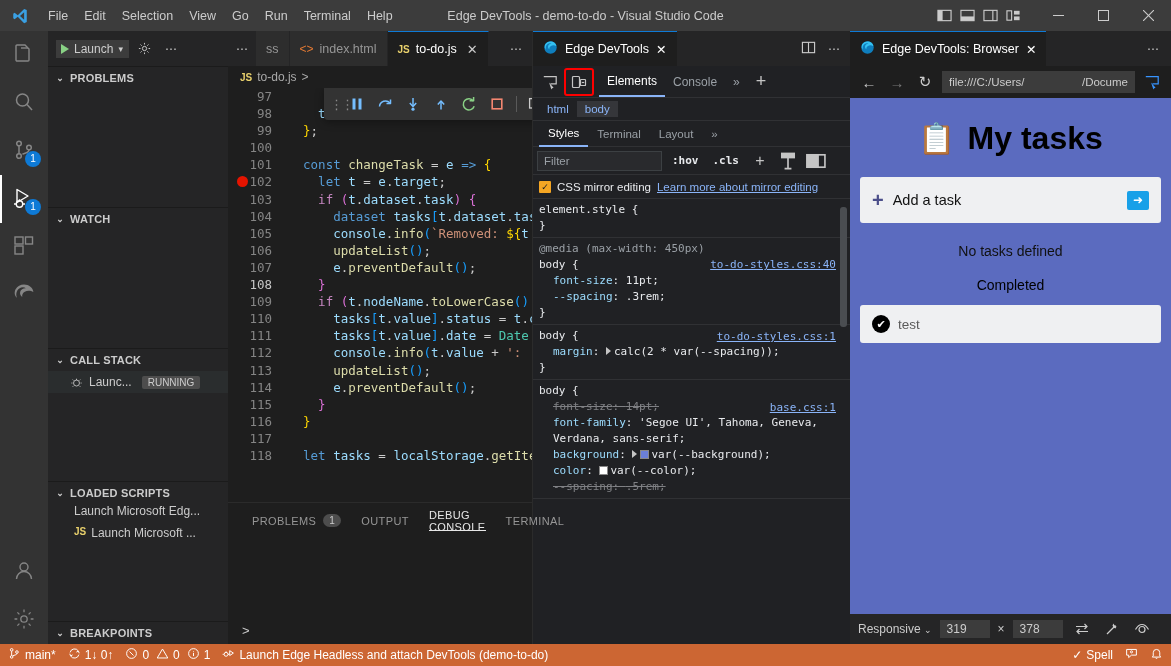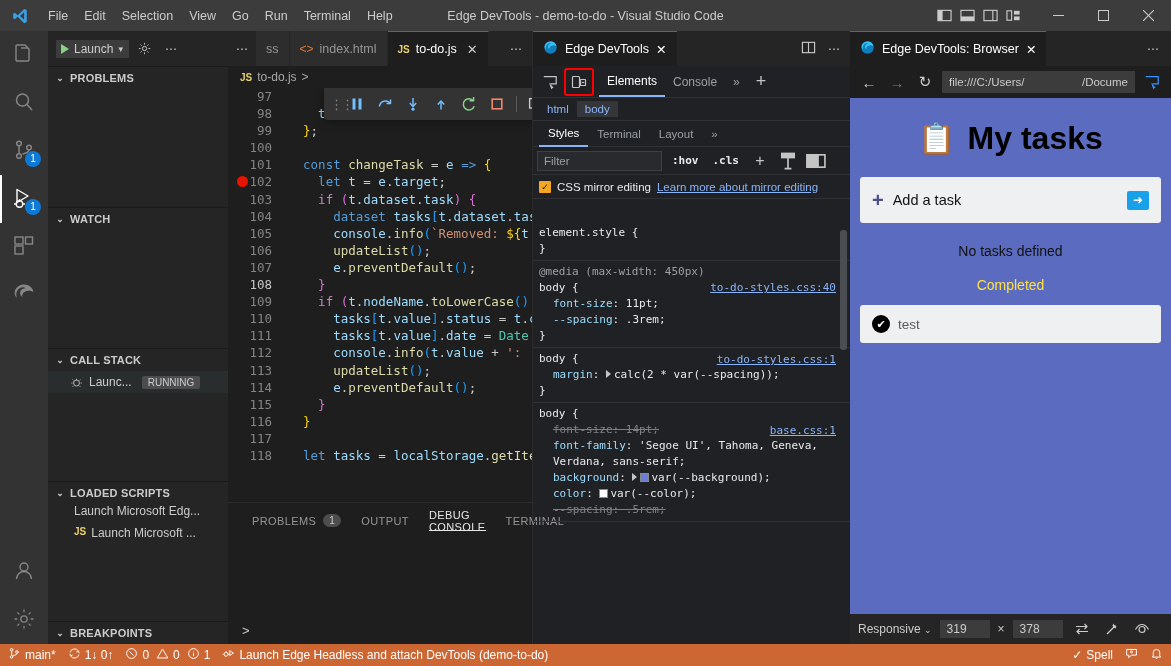--- a/index.html
+++ b/index.html
@@ -153,21 +153,21 @@
   .dt-sub { height:27px; display:flex; align-items:center; gap:0; border-top:1px solid #303134; border-bottom:1px solid #303134; padding-left:6px; }
   .dsub { font-size:11.5px; color:#9aa0a6; padding:0 9px; height:26px; display:flex; align-items:center; }
   .dsub.active { color:#fff; border-bottom:2px solid #8ab4f8; }
   .dt-filterrow { height:28px; display:flex; align-items:center; gap:6px; padding:0 4px; border-bottom:1px solid #303134; }
   .dt-filter { flex:0 0 125px; height:20px; background:#292a2d; border:1px solid #3c4043; color:#9aa0a6; font-size:11.5px; padding:0 6px; display:flex; align-items:center;}
   .hovbtn { font-family:"DejaVu Sans Mono",monospace; font-size:11px; color:#e8eaed; padding:0 4px; font-weight:bold;}
   .dtmini { width:22px;height:20px;display:flex;align-items:center;justify-content:center;color:#c5c5c5;}
   .mirrorrow { height:24px; display:flex; align-items:center; gap:6px; padding-left:6px; border-bottom:1px solid #303134; font-size:11.5px; color:#e8eaed; }
   .chk { width:12px;height:12px;background:#f5a623;display:inline-flex;align-items:center;justify-content:center;color:#202124;font-size:9px;border-radius:1px;}
   .mirrorlink { color:#8ab4f8; text-decoration:underline; white-space:nowrap; overflow:hidden; }
-  .styles-scroll { flex:1 1 auto; overflow:hidden; position:relative; font-family:"DejaVu Sans Mono","Liberation Mono",monospace; font-size:11px; line-height:16px;margin-top:23px; }
+  .styles-scroll { flex:1 1 auto; overflow:hidden; position:relative; font-family:"DejaVu Sans Mono","Liberation Mono",monospace; font-size:11px; line-height:16px; }
   .rule { border-bottom:1px solid #303134; padding:3px 0 3px 6px; position:relative; }
   .sel-line { color:#e8eaed; }
   .srcl { position:absolute; right:14px; color:#8ab4f8; text-decoration:underline; font-size:11px; }
   .prop { color:#9cdcfe; padding-left:14px; }
   .pval { color:#e8eaed; }
   .pname { color:#9cdcfe; }
   .strike { text-decoration:line-through; color:#7f8084; }
   .mediaq { color:#9aa0a6; }
   .swatch { display:inline-block; width:9px; height:9px; border:1px solid #888; vertical-align:-1px; margin-right:2px;}
   .tri { display:inline-block; width:0;height:0;border-top:4px solid transparent;border-bottom:4px solid transparent;border-left:5px solid #c5c5c5; vertical-align:0px; margin-right:3px;}
@@ -186,21 +186,21 @@
   .clip { font-size:30px; }
   .tasks-h1 { font-size:32px; font-weight:bold; color:#000; font-family:"Liberation Sans",sans-serif;}
   .addcard {
     width:100%; background:#eff0f2; border-radius:3px; margin-top:20px; height:46px;
     display:flex; align-items:center; padding:0 12px; gap:9px;
   }
   .plus { color:#4b4e8a; font-size:20px; font-weight:bold; }
   .addtxt { color:#111; font-size:14.5px; flex:1 1 auto; }
   .gobtn { width:22px;height:19px;background:#18a0e8;border-radius:2px;display:flex;align-items:center;justify-content:center;color:#fff;font-size:12px;}
   .notasks { color:#111; font-size:14px; margin-top:20px; }
-  .completed { color:#fde047; font-size:14px; margin-top:18px; }
+  .completed { color:#000000; font-size:14px; margin-top:18px; }
   .taskcard { width:100%; background:#eff0f2; border-radius:3px; margin-top:12px; height:38px; display:flex; align-items:center; padding:0 12px; gap:8px; }
   .chkmark { width:18px;height:18px;border-radius:50%;background:#000;color:#fff;display:flex;align-items:center;justify-content:center;font-size:11px;}
   .tasktext { color:#5a5a5a; font-size:13.5px; }
   .br-bottom { height:30px; flex:0 0 30px; background:#252526; display:flex; align-items:center; gap:8px; padding:0 8px; font-size:12px; color:#cccccc;}
   .dimbox { background:#3c3c3c; color:#cccccc; font-size:12px; padding:2px 7px; min-width:50px; }
 
   
   .statusbar {
     height:22px; flex:0 0 22px; background:#cc6633; color:#ffffff; display:flex; align-items:center;
     font-size:12px; padding:0 2px;

